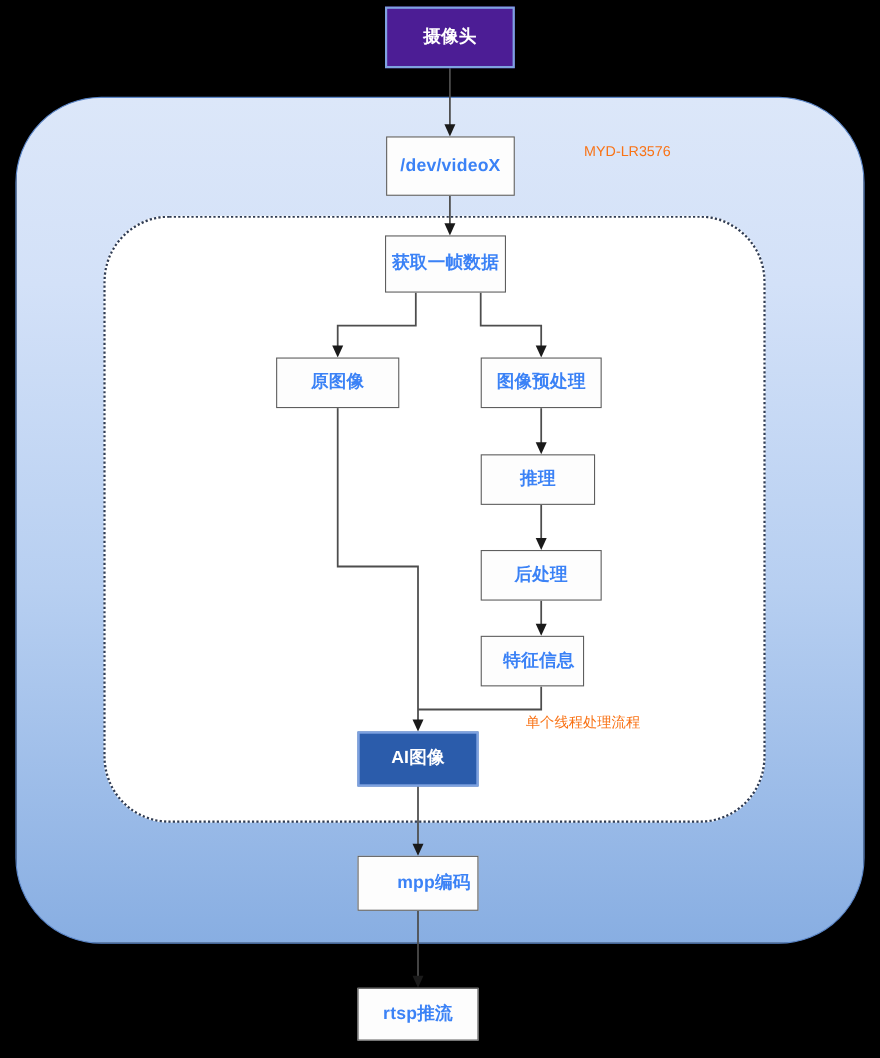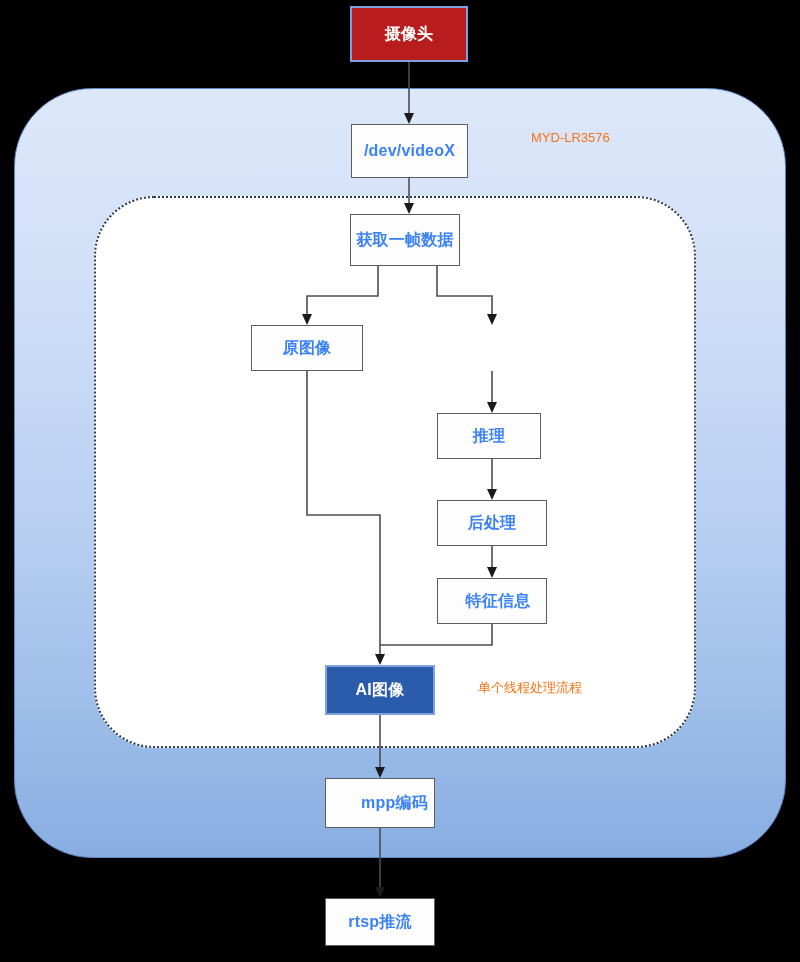--- a/index.html
+++ b/index.html
@@ -51,21 +51,21 @@
     font-size: 16px;
     line-height: 1.1;
     letter-spacing: 0.2px;
     color: #3b82f6;
   }
   .node.plain {
     background: #fdfdfd;
     border: 1.5px solid #5e5e5e;
   }
   .node.accent-bright {
-    background: #b91c1c;
+    background: #4c1d95;
     border: 2px solid #7ea2e0;
     color: #ffffff;
   }
   .node.accent-deep {
     background: #2b5cab;
     border: 2px solid #7ea2e0;
     color: #ffffff;
   }
   
   .label {
@@ -139,30 +139,31 @@
   </svg>
 
   <div class="node accent-bright" style="left:350px; top:6px; width:118px; height:56px;">摄像头</div>
 
   <div class="node plain" style="left:351px; top:124px; width:117px; height:54px;">/dev/videoX</div>
 
   <div class="node plain" style="left:350px; top:214px; width:110px; height:52px;">获取一帧数据</div>
 
   <div class="node plain" style="left:251px; top:325px; width:112px; height:46px;font-family:Liberation Serif, serif;">原图像</div>
 
+  <div class="node plain" style="left:437px; top:325px; width:110px; height:46px;">图像预处理</div>
 
   <div class="node plain" style="left:437px; top:413px; width:104px; height:46px;">推理</div>
 
   <div class="node plain" style="left:437px; top:500px; width:110px; height:46px;">后处理</div>
 
-  <div class="node plain" style="left:437px; top:578px; width:110px; height:46px;padding-left:12px;">特征信息</div>
+  <div class="node plain" style="left:437px; top:578px; width:94px; height:46px;padding-left:12px;">特征信息</div>
 
   <div class="node accent-deep" style="left:325px; top:665px; width:110px; height:50px;">AI图像</div>
 
   <div class="node plain" style="left:325px; top:778px; width:110px; height:50px;padding-left:29px;">mpp编码</div>
 
   <div class="node plain" style="left:325px; top:898px; width:110px; height:48px;">rtsp推流</div>
 
   <div class="label" style="left:531px; top:130px;">MYD-LR3576</div>
 
-  <div class="label" style="left:478px; top:679px;">单个线程处理流程</div>
+  <div class="label" style="left:478px; top:648px;">单个线程处理流程</div>
 
 </div>
 
 </body></html>

